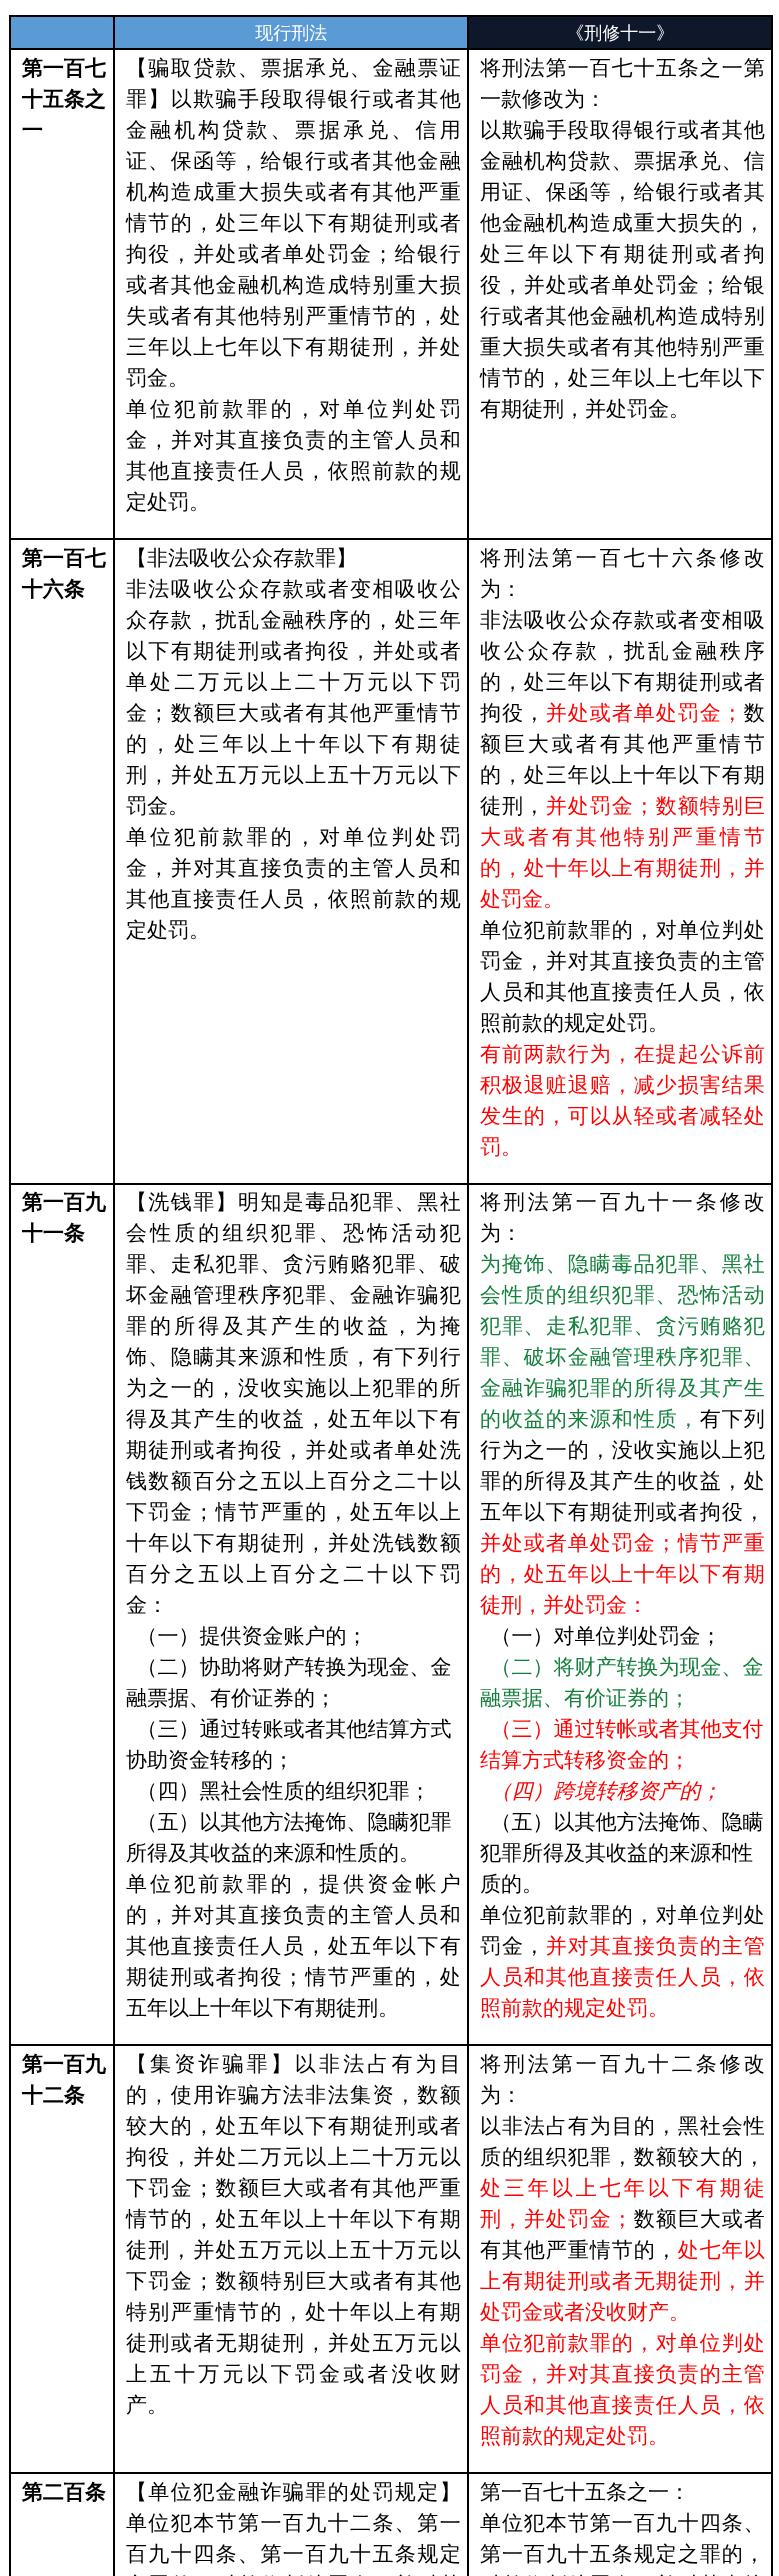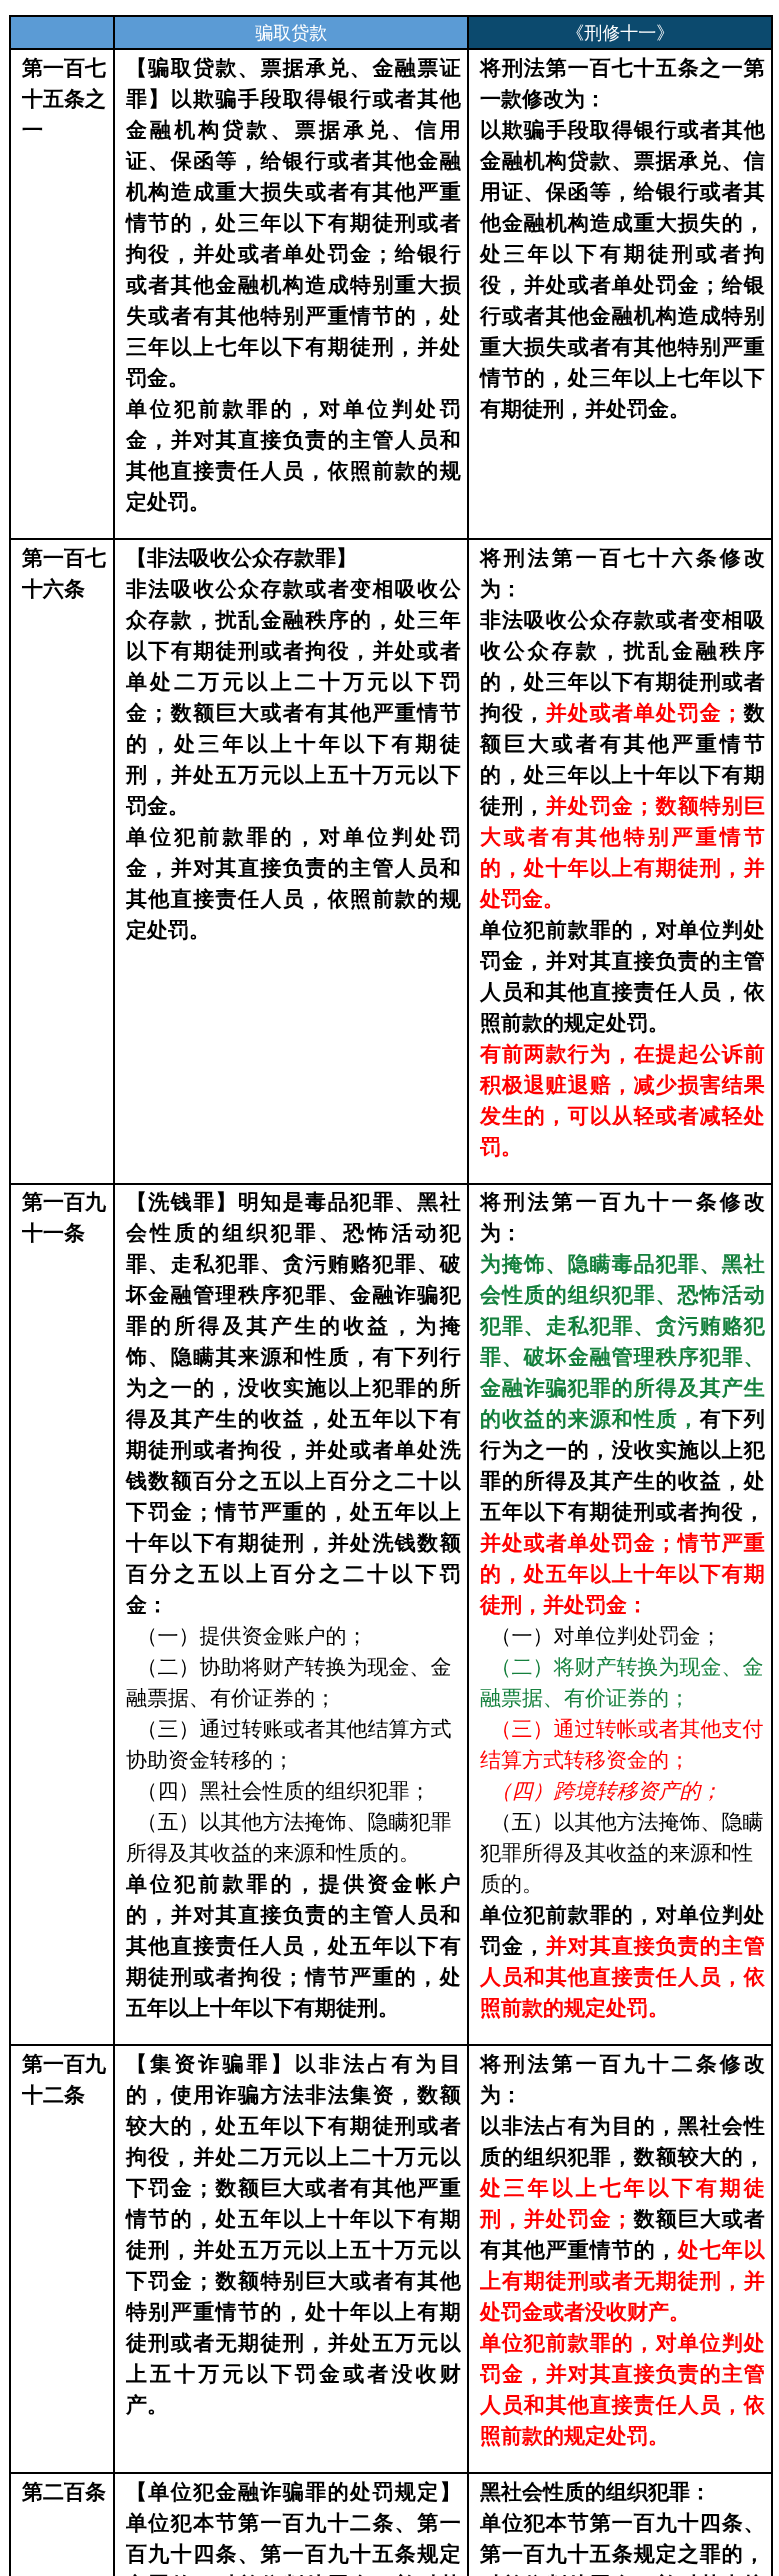--- a/index.html
+++ b/index.html
@@ -10,38 +10,38 @@
   table.cmp col.c0 { width: 104px; }
   table.cmp col.c1 { width: 354px; }
   table.cmp col.c2 { width: 304px; }
   table.cmp th, table.cmp td { border: 2px solid #000; vertical-align: top; }
   table.cmp th { background: #5B9BD5; color: #ffffff; height: 31px; font-weight: normal;
                  font-size: 18px; text-align: center; vertical-align: middle; padding: 0; }
   table.cmp td { font-size: 21px; line-height: 31px; padding: 2.7px 6.6px 20px 10.6px; }
   td.article { font-weight: bold; padding: 2.7px 8px 0 14.6px; word-break: break-all; }
   td.current { padding-left: 10.6px; }
   td.amended { padding-left: 10.6px; padding-right: 6.6px; }
-  .para { display: block; text-align: justify; word-break: break-all; font-weight: bold; }
+  .para { display: block; text-align: justify; word-break: break-all; }
   .item { display: block; text-indent: 0.5em; word-break: break-all; }
   .red { color: #ff0000; }
 </style>
 </head>
 <body>
 
 <table class="cmp">
   <colgroup>
       <col class="c0">
       <col class="c1">
       <col class="c2">
     </colgroup>
   <thead>
     <tr>
       <th style="background: rgb(91, 155, 213);"></th>
-      <th style="background: rgb(91, 155, 213);">骗取贷款</th>
-      <th style="background: #0c4a6e; margin-left: 24px;">《刑修十一》</th>
+      <th style="background: rgb(91, 155, 213);">现行刑法</th>
+      <th style="background: #0f172a; margin-left: 24px;">《刑修十一》</th>
     </tr>
   </thead>
   <tbody id="rows">
       <tr>
         <td class="article">第一百七十五条之一</td>
         <td class="current">
           <span class="para">【骗取贷款、票据承兑、金融票证罪】以欺骗手段取得银行或者其他金融机构贷款、票据承兑、信用证、保函等，给银行或者其他金融机构造成重大损失或者有其他严重情节的，处三年以下有期徒刑或者拘役，并处或者单处罚金；给银行或者其他金融机构造成特别重大损失或者有其他特别严重情节的，处三年以上七年以下有期徒刑，并处罚金。</span>
           <span class="para">单位犯前款罪的，对单位判处罚金，并对其直接负责的主管人员和其他直接责任人员，依照前款的规定处罚。</span>
         </td>
         <td class="amended">
@@ -95,19 +95,19 @@
           <span class="para"><span>以非法占有为目的，黑社会性质的组织犯罪，数额较大的，</span><span class="red" style="color: rgb(255, 0, 0);">处三年以上七年以下有期徒刑，并处罚金；</span><span>数额巨大或者有其他严重情节的，</span><span class="red" style="color: rgb(255, 0, 0);">处七年以上有期徒刑或者无期徒刑，并处罚金或者没收财产。</span></span>
           <span class="para"><span class="red" style="color: rgb(255, 0, 0);">单位犯前款罪的，对单位判处罚金，并对其直接负责的主管人员和其他直接责任人员，依照前款的规定处罚。</span></span>
         </td>
       </tr>
       <tr>
         <td class="article">第二百条</td>
         <td class="current">
           <span class="para">【单位犯金融诈骗罪的处罚规定】单位犯本节第一百九十二条、第一百九十四条、第一百九十五条规定之罪的，对单位判处罚金，并对其直接负责的主管人员和其他直接责任人员，处五年以下有期徒刑或者拘役，可以并处罚金；数额巨大或者有其他严重情节的，处五年以上十年以下有期徒刑，并处罚金；数额特别巨大或者有其他特别严重情节的，处十年以上有期徒刑或者无期徒刑，并处罚金。</span>
         </td>
         <td class="amended">
-          <span class="para"><span>黑社会性质的组织犯罪：</span></span>
+          <span class="para"><span>第一百七十五条之一：</span></span>
           <span class="para"><span>单位犯本节第一百九十四条、第一百九十五条规定之罪的，对单位判处罚金，并对其直接负责的主管人员和其他直接责任人员，处五年以下有期徒刑或者拘役，可以并处罚金；数额巨大或者有其他严重情节的，处五年以上十年以下有期徒刑，并处罚金；数额特别巨大或者有其他特别严重情节的，处十年以上有期徒刑或者无期徒刑，并处罚金。</span></span>
         </td>
       </tr>
     </tbody>
 </table>
 
 
 </body></html>

